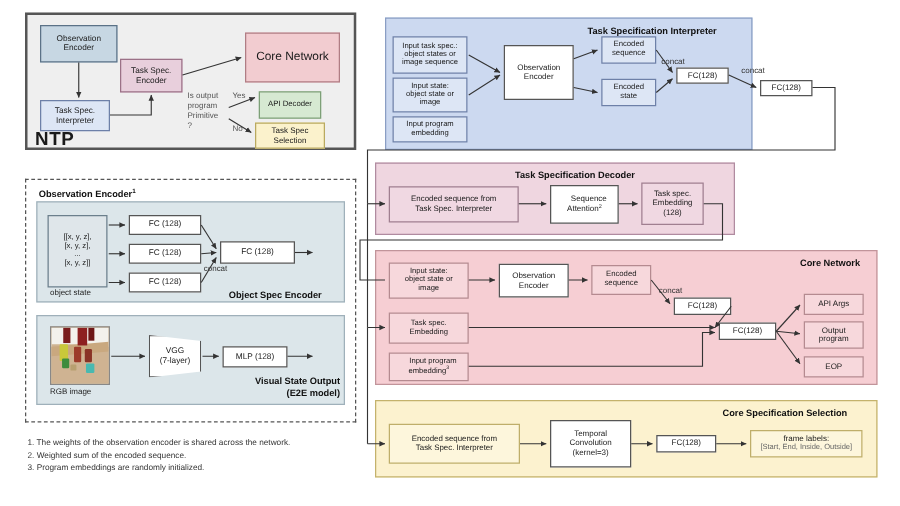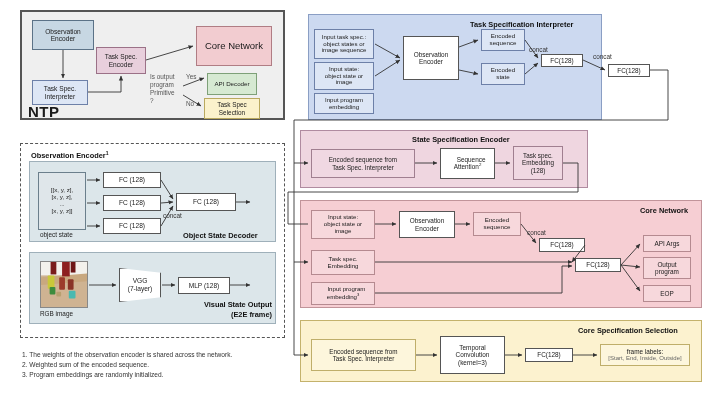--- a/index.html
+++ b/index.html
@@ -112,21 +112,21 @@
 <div class="box c-white" style="left:103px;top:195px;width:58px;height:16px;font-size:6.6px;">
   <span>FC (128)</span>
 </div>
 <div class="box c-white" style="left:103px;top:218px;width:58px;height:16px;font-size:6.6px;">
   <span>FC (128)</span>
 </div>
 <div class="box c-white" style="left:176px;top:193px;width:60px;height:18px;font-size:6.6px;">
   <span>FC (128)</span>
 </div>
 <div class="lbl" style="left:163px;top:212px;">concat</div>
-<div class="ptitle" style="left:183px;top:231px;">Object State Decoder</div>
+<div class="ptitle" style="left:183px;top:231px;">Object Spec Encoder</div>
 
 <div class="panel" style="left:29px;top:252px;width:247px;height:72px;background:#dce6ea;border:1px solid #9fb0ba;"></div>
 
 <div class="rgb" style="left:40px;top:261px;width:48px;height:47px;background:#d8c2a2;">
   <svg viewBox="0 0 48 47" style="width:100%;height:100%;display:block;">
     <rect x="0" y="0" width="48" height="16" fill="#f3f1ec"></rect>
     <rect x="0" y="14" width="48" height="33" fill="#cfb392"></rect>
     <path d="M0 16 L48 12 L48 20 L0 24 Z" fill="#c9a87f"></path>
     <rect x="10" y="0" width="6" height="13" fill="#7a1c1c"></rect>
     <rect x="22" y="0" width="8" height="15" fill="#8d2020"></rect>
@@ -143,21 +143,21 @@
 
 <div class="trap" style="left:119px;top:268px;width:42px;height:34px;white-space:pre;">
   <span>VGG
 (7-layer)</span>
 </div>
 <div class="box c-white" style="left:178px;top:277px;width:52px;height:17px;font-size:6.6px;">
   <span>MLP (128)</span>
 </div>
 <div class="ptitle" style="left:167px;top:300px;text-align:right;width:105px;line-height:1.3;">
   <span>Visual State Output</span><br>
-  <span>(E2E frame)</span>
+  <span>(E2E model)</span>
 </div>
 
 <div class="footnotes" style="left:22px;top:350px;width:255px;">
   <div>1. The weights of the observation encoder is shared across the network.</div>
   <div>2. Weighted sum of the encoded sequence.</div>
   <div>3. Program embeddings are randomly initialized.</div>
 </div>
 
 <div class="panel bg-blue" style="left:308px;top:14px;width:294px;height:106px;"></div>
 <div class="ptitle" style="left:470px;top:20px;">Task Specification Interpreter</div>
@@ -194,21 +194,21 @@
 <div class="lbl" style="left:529px;top:46px;">concat</div>
 <div class="box c-white" style="left:541px;top:54px;width:42px;height:13px;font-size:6.4px;">
   <span>FC(128)</span>
 </div>
 <div class="lbl" style="left:593px;top:53px;">concat</div>
 <div class="box c-white" style="left:608px;top:64px;width:42px;height:13px;font-size:6.4px;">
   <span>FC(128)</span>
 </div>
 
 <div class="panel bg-pink" style="left:300px;top:130px;width:288px;height:58px;"></div>
-<div class="ptitle" style="left:412px;top:135px;">State Specification Encoder</div>
+<div class="ptitle" style="left:412px;top:135px;">Task Specification Decoder</div>
 
 <div class="box c-lpink" style="left:311px;top:149px;width:104px;height:29px;font-size:6.3px;white-space:pre;">
   <span>Encoded sequence from
 Task Spec. Interpreter</span>
 </div>
 <div class="box c-white" style="left:440px;top:148px;width:55px;height:31px;font-size:6.4px;">
   <span style="white-space:pre;">
     <span>Sequence
 Attention</span><sup>2</sup>
   </span>

